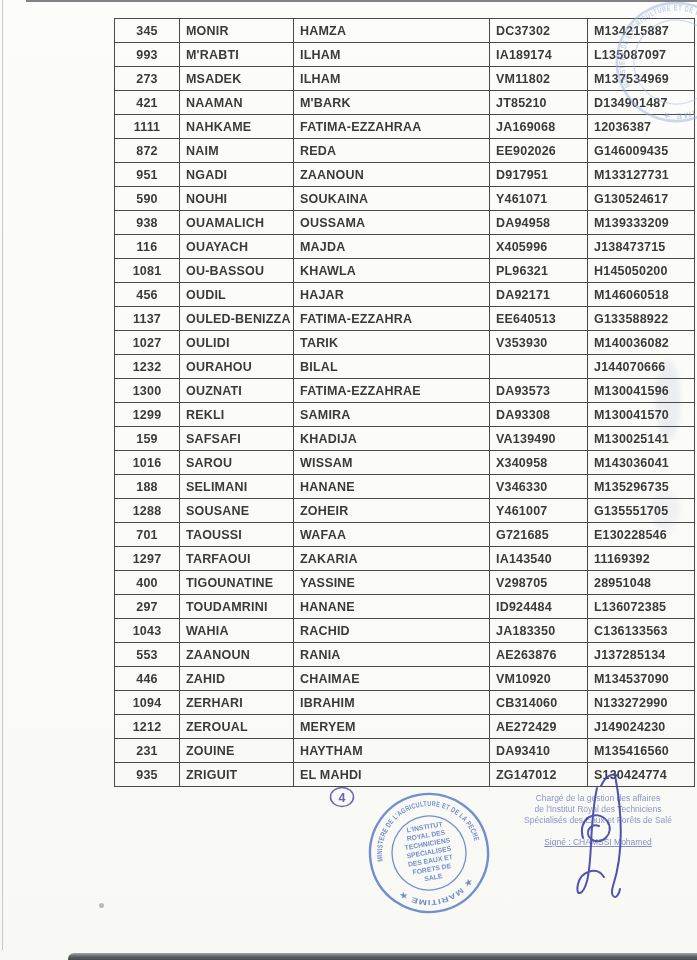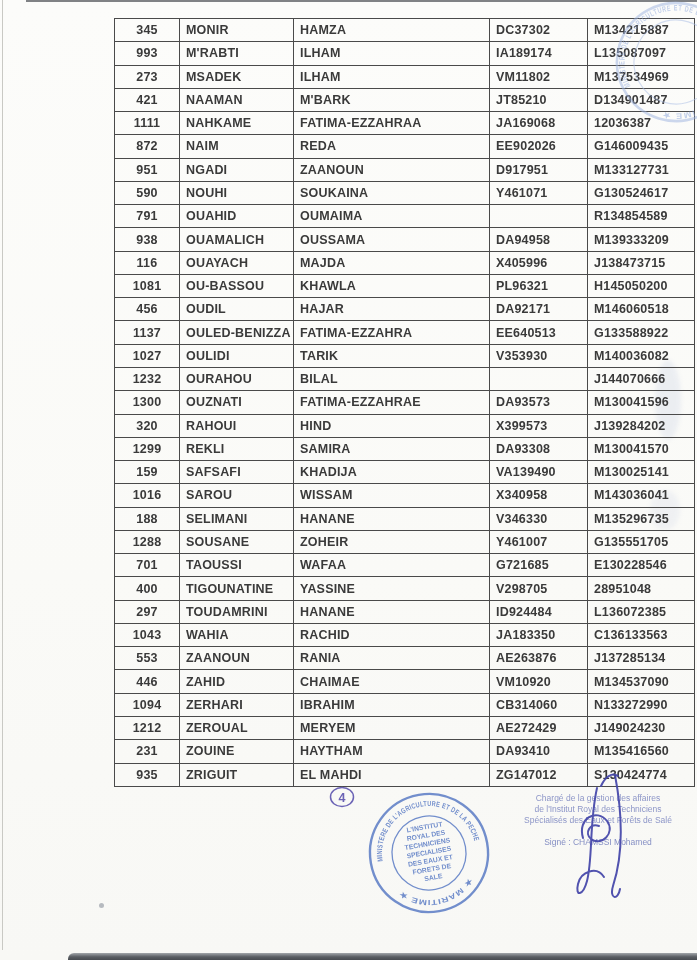--- a/index.html
+++ b/index.html
@@ -34,21 +34,21 @@
   table.roster td.c-num{text-align:center;padding:0;}
 
   
   svg.ink{position:absolute;inset:0;z-index:5;pointer-events:none;}
 
   
   .sig-block{
     position:absolute;left:500px;top:793px;width:196px;z-index:4;
     text-align:center;font-size:8.5px;line-height:11px;color:#8d96c8;
   }
-  .sig-block .signed{margin-top:11px;color:#858fc4;}
+  .sig-block .signed{margin-top:11px;color:#858fc4;text-decoration:underline;}
 </style>
 </head>
 <body>
 
 <div class="page">
 
   <div class="edge-top"></div>
   <div class="edge-left"></div>
   <div class="smudge s1"></div>
   <div class="smudge s2"></div>
@@ -113,27 +113,20 @@
           <td class="c-txt">M133127731</td>
         </tr>
         <tr>
           <td class="c-num">590</td>
           <td class="c-txt">NOUHI</td>
           <td class="c-txt">SOUKAINA</td>
           <td class="c-txt">Y461071</td>
           <td class="c-txt">G130524617</td>
         </tr>
         <tr>
-          <td class="c-num">791</td>
-          <td class="c-txt">OUAHID</td>
-          <td class="c-txt">OUMAIMA</td>
-          <td class="c-txt"></td>
-          <td class="c-txt">R134854589</td>
-        </tr>
-        <tr>
           <td class="c-num">938</td>
           <td class="c-txt">OUAMALICH</td>
           <td class="c-txt">OUSSAMA</td>
           <td class="c-txt">DA94958</td>
           <td class="c-txt">M139333209</td>
         </tr>
         <tr>
           <td class="c-num">116</td>
           <td class="c-txt">OUAYACH</td>
           <td class="c-txt">MAJDA</td>
@@ -176,27 +169,20 @@
           <td class="c-txt">J144070666</td>
         </tr>
         <tr>
           <td class="c-num">1300</td>
           <td class="c-txt">OUZNATI</td>
           <td class="c-txt">FATIMA-EZZAHRAE</td>
           <td class="c-txt">DA93573</td>
           <td class="c-txt">M130041596</td>
         </tr>
         <tr>
-          <td class="c-num">320</td>
-          <td class="c-txt">RAHOUI</td>
-          <td class="c-txt">HIND</td>
-          <td class="c-txt">X399573</td>
-          <td class="c-txt">J139284202</td>
-        </tr>
-        <tr>
           <td class="c-num">1299</td>
           <td class="c-txt">REKLI</td>
           <td class="c-txt">SAMIRA</td>
           <td class="c-txt">DA93308</td>
           <td class="c-txt">M130041570</td>
         </tr>
         <tr>
           <td class="c-num">159</td>
           <td class="c-txt">SAFSAFI</td>
           <td class="c-txt">KHADIJA</td>
@@ -223,20 +209,27 @@
           <td class="c-txt">ZOHEIR</td>
           <td class="c-txt">Y461007</td>
           <td class="c-txt">G135551705</td>
         </tr>
         <tr>
           <td class="c-num">701</td>
           <td class="c-txt">TAOUSSI</td>
           <td class="c-txt">WAFAA</td>
           <td class="c-txt">G721685</td>
           <td class="c-txt">E130228546</td>
+        </tr>
+        <tr>
+          <td class="c-num">1297</td>
+          <td class="c-txt">TARFAOUI</td>
+          <td class="c-txt">ZAKARIA</td>
+          <td class="c-txt">IA143540</td>
+          <td class="c-txt">11169392</td>
         </tr>
         <tr>
           <td class="c-num">400</td>
           <td class="c-txt">TIGOUNATINE</td>
           <td class="c-txt">YASSINE</td>
           <td class="c-txt">V298705</td>
           <td class="c-txt">28951048</td>
         </tr>
         <tr>
           <td class="c-num">297</td>

